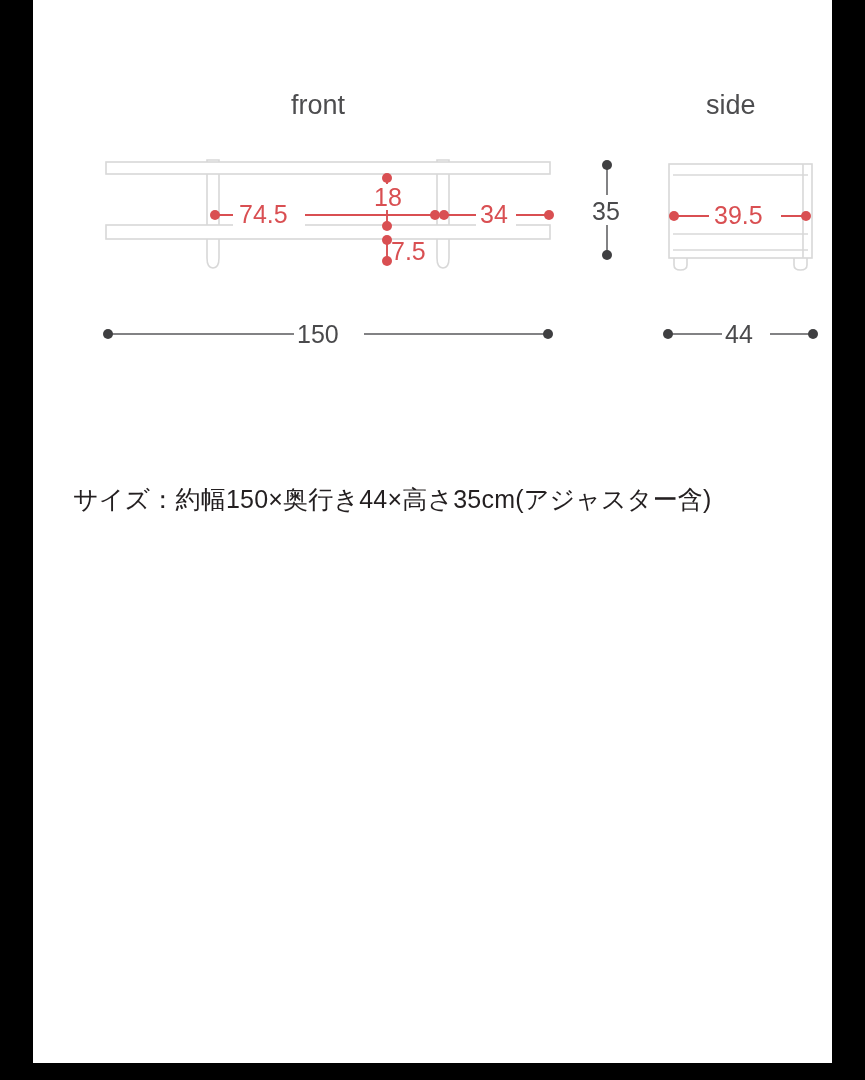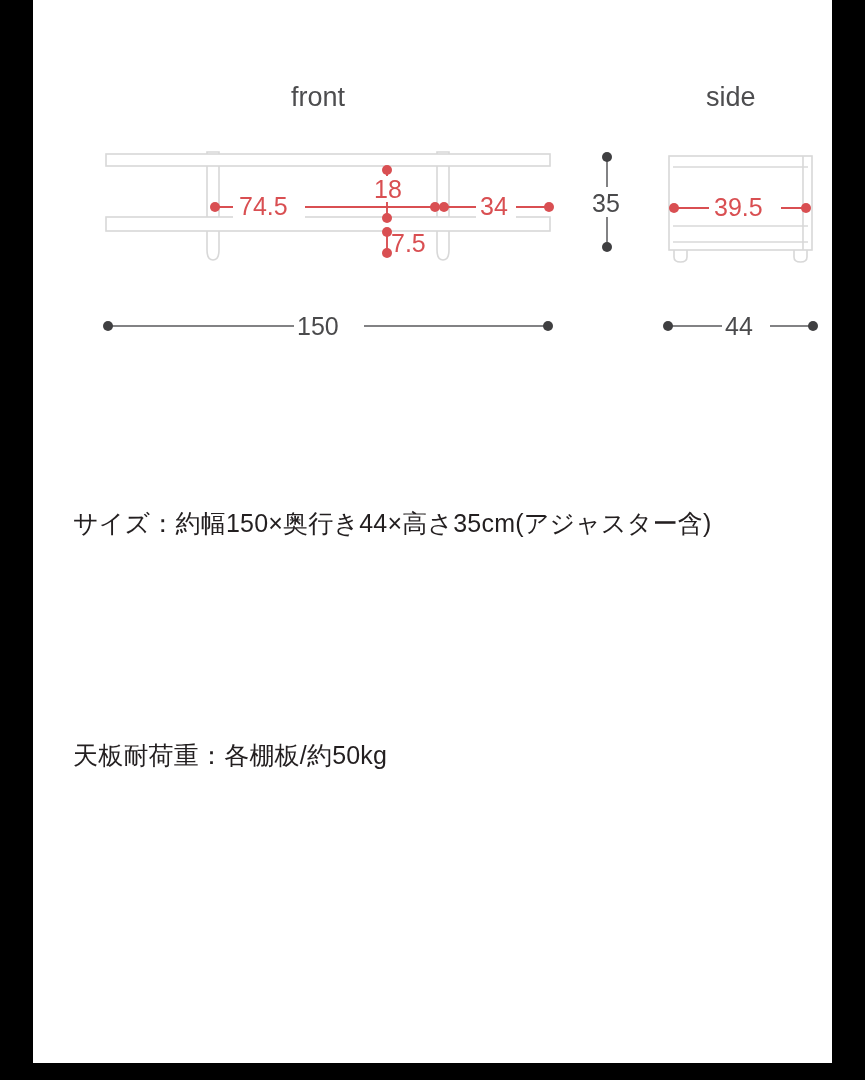--- a/index.html
+++ b/index.html
@@ -24,21 +24,21 @@
     top: 0px;
     width: 799px;
     height: 1063px;
     background: #ffffff;
   }
 
   
   #diagram {
     position: absolute;
     left: 0;
-    top: 4px;
+    top: 12px;
     width: 799px;
     height: 400px;
   }
   #diagram svg { display: block; }
 
   
   #spec {
     position: absolute;
     left: 40px;
     top: 418px;
@@ -46,21 +46,21 @@
   }
   .spec-block {
     margin: 0 0 45px 0;
     color: #231f20;
     font-size: 25px;
     line-height: 1.30;
     letter-spacing: 0.2px;
     white-space: pre;
   }
   .spec-block:last-child { margin-bottom: 0; }
-  .spec-line { display: block; white-space: pre; margin-top: 24px; }
+  .spec-line { display: block; white-space: pre; }
 </style>
 </head>
 <body>
 
 <div id="page">
   <div id="sheet">
 
     <div id="diagram">
       <svg width="799" height="400" viewBox="0 0 799 400" xmlns="http://www.w3.org/2000/svg">
         <defs>
@@ -170,23 +170,20 @@
       </svg>
     </div>
 
     <div id="spec">
 
       <p class="spec-block">
         <span class="spec-line">サイズ：約幅150×奥行き44×高さ35cm(アジャスター含)</span>
       </p>
 
 
-      <p class="spec-block">
-        <span class="spec-line">天板耐荷重：各棚板/約50kg</span>
-      </p>
 
       <p class="spec-block">
         
         
       </p>
 
     </div>
   </div>
 </div>
 

